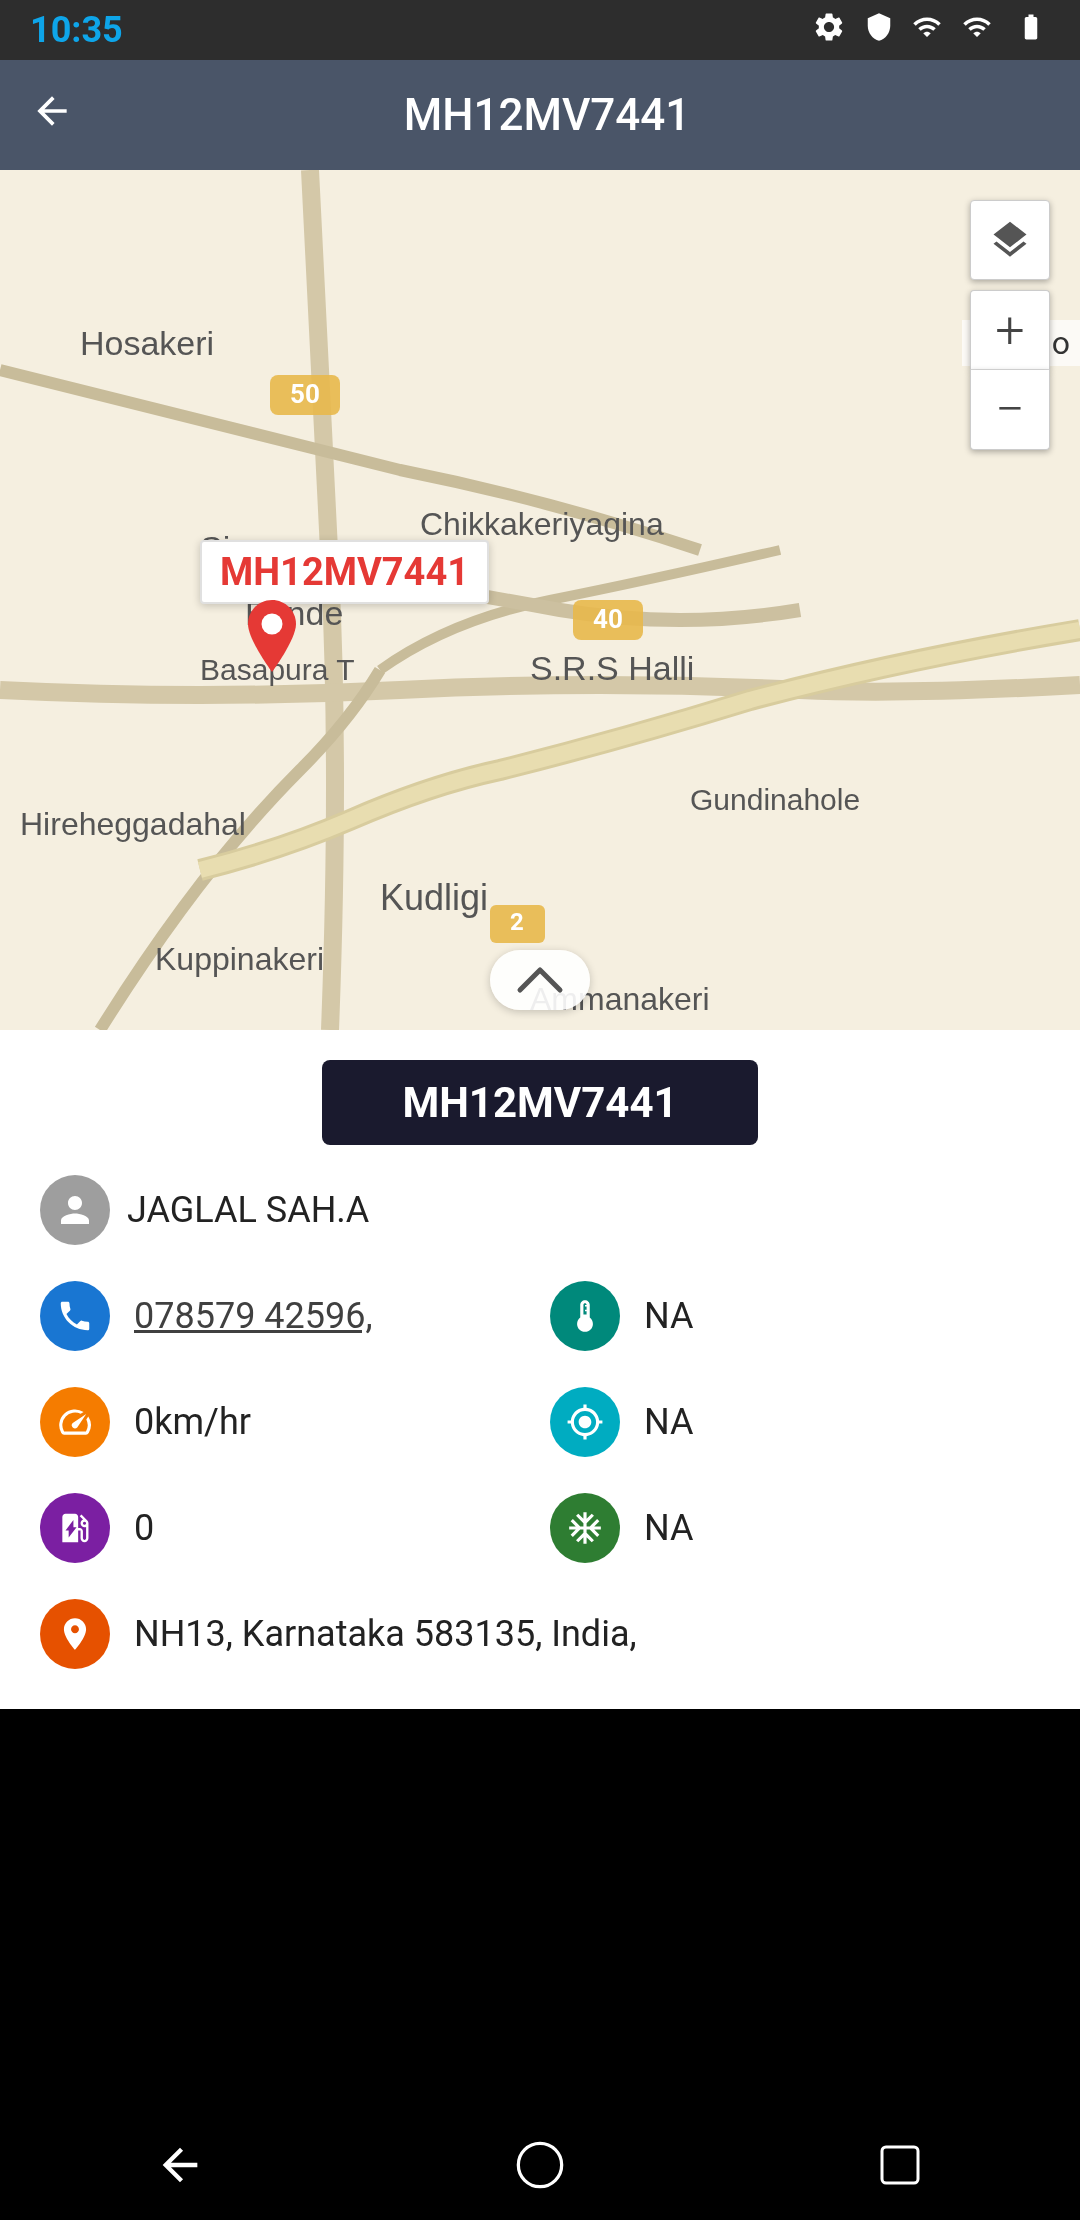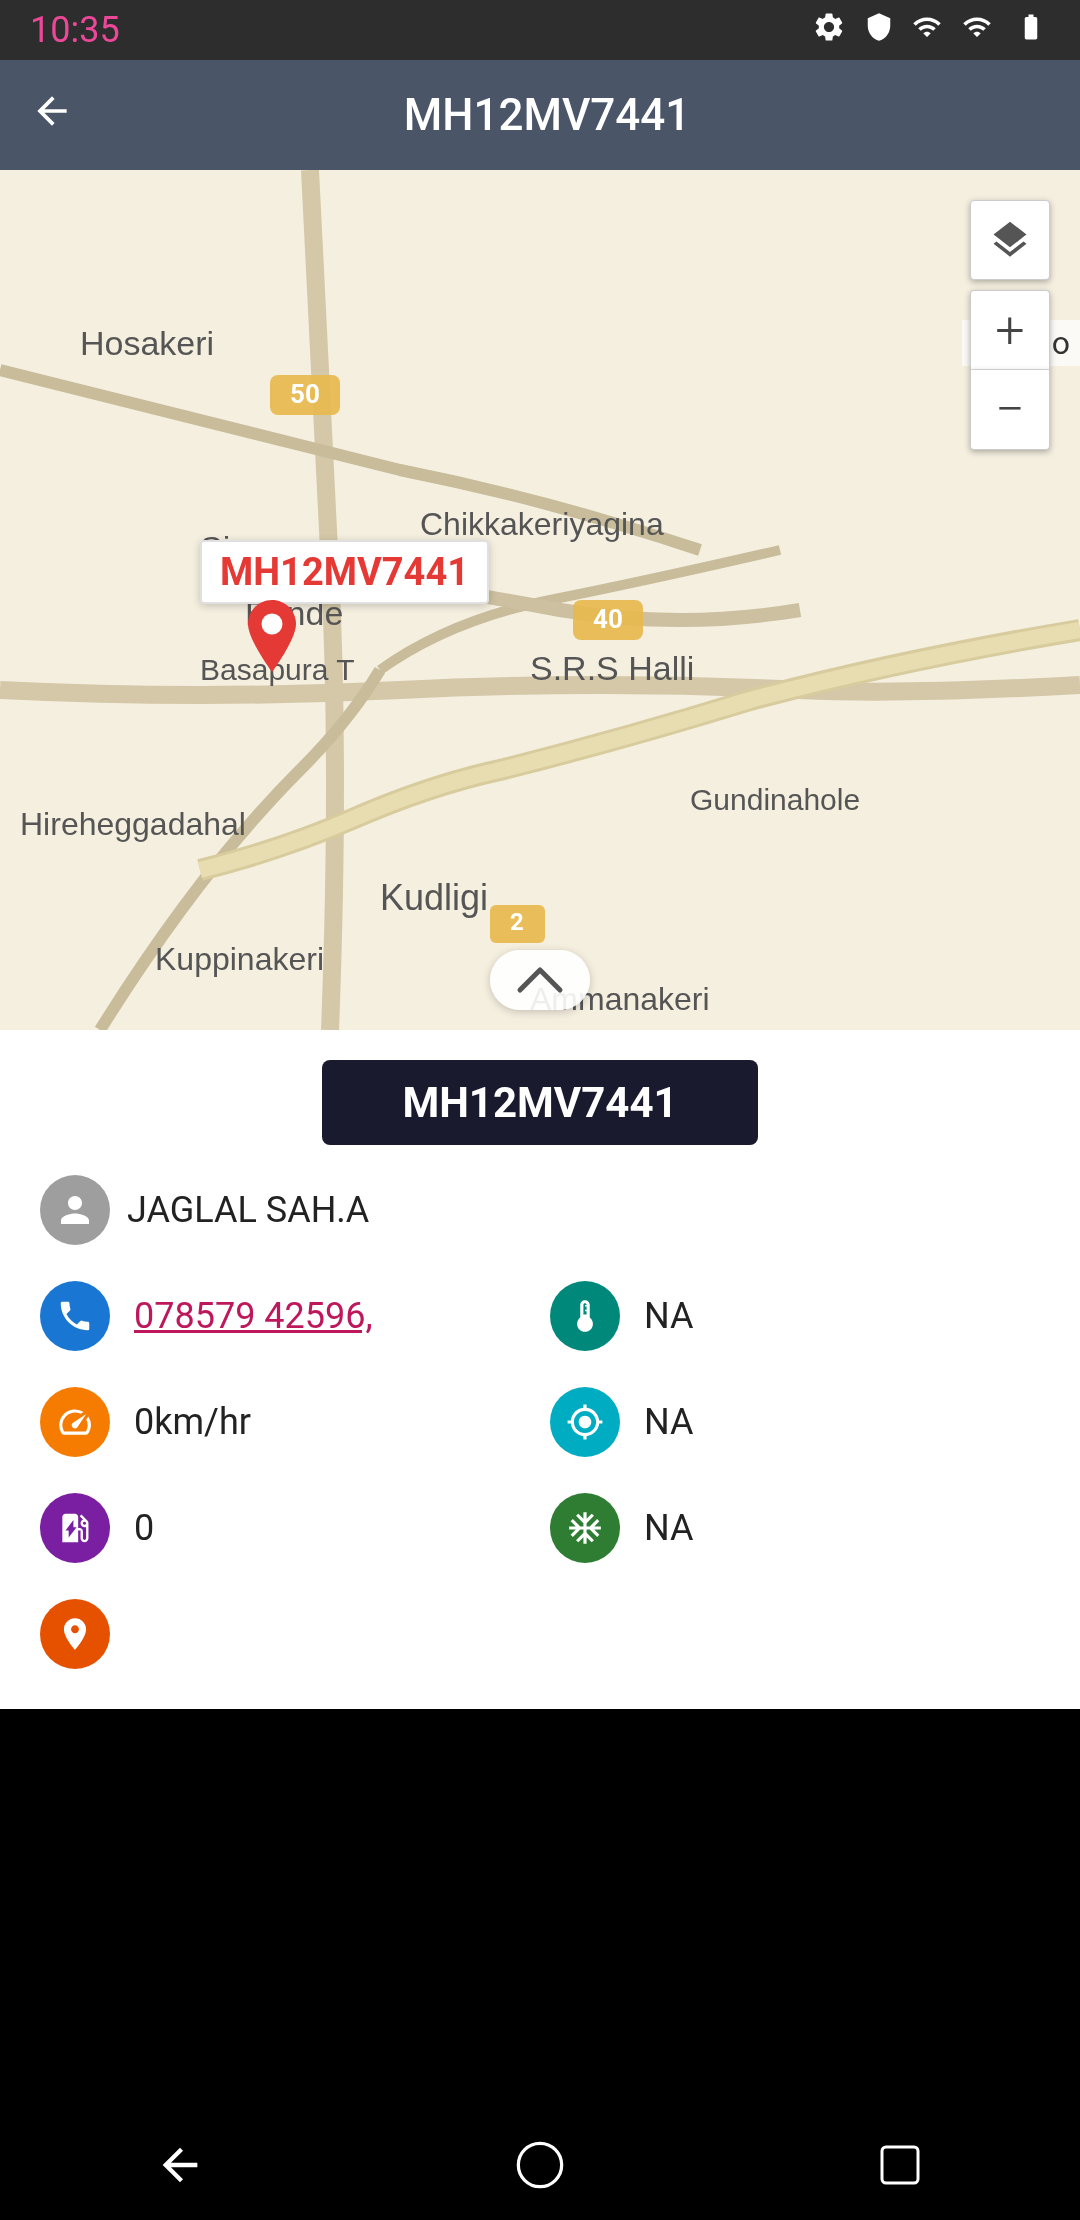--- a/index.html
+++ b/index.html
@@ -16,23 +16,23 @@
     .status-bar {
       width: 100%;
       height: 60px;
       background: #2d2d2d;
       display: flex;
       align-items: center;
       justify-content: space-between;
       padding: 0 30px;
     }
     .status-time {
-      color: #ec4899;
+      color: #0ea5e9;
       font-size: 36px;
-      font-weight: 400;
+      font-weight: 700;
     }
     .status-icons {
       display: flex;
       gap: 18px;
       align-items: center;
     }
     .status-icon {
       color: #fff;
       font-size: 28px;
     }
@@ -234,21 +234,21 @@
     .icon-orange { background: #f57c00; color: #fff; }
     .icon-cyan { background: #00acc1; color: #fff; }
     .icon-green2 { background: #2e7d32; color: #fff; }
 
     .info-text {
       font-size: 36px;
       color: #222;
     }
     .info-text-link {
       font-size: 36px;
-      color: #be185d;
+      color: #404040;
       text-decoration: underline;
     }
 
     
     .driver-row {
       display: flex;
       align-items: center;
       gap: 17px;
       margin-bottom: 36px;
     }
@@ -485,20 +485,21 @@
       <span class="info-text">NA</span>
     </div>
   </div>
 
   <div class="address-row">
     <div class="info-icon" style="background:#e65100;">
       <svg width="38" height="38" viewBox="0 0 24 24" fill="white">
         <path d="M12 2C8.13 2 5 5.13 5 9c0 5.25 7 13 7 13s7-7.75 7-13c0-3.87-3.13-7-7-7zm0 9.5c-1.38 0-2.5-1.12-2.5-2.5s1.12-2.5 2.5-2.5 2.5 1.12 2.5 2.5-1.12 2.5-2.5 2.5z"></path>
       </svg>
     </div>
+    <span class="info-text">NH13, Karnataka 583135, India,</span>
   </div>
 </div>
 
 <div class="nav-bar">
   <div class="nav-btn">
     <svg width="52" height="52" viewBox="0 0 24 24" fill="white">
       <path d="M20 11H7.83l5.59-5.59L12 4l-8 8 8 8 1.41-1.41L7.83 13H20v-2z"></path>
     </svg>
   </div>
   <div class="nav-btn">

